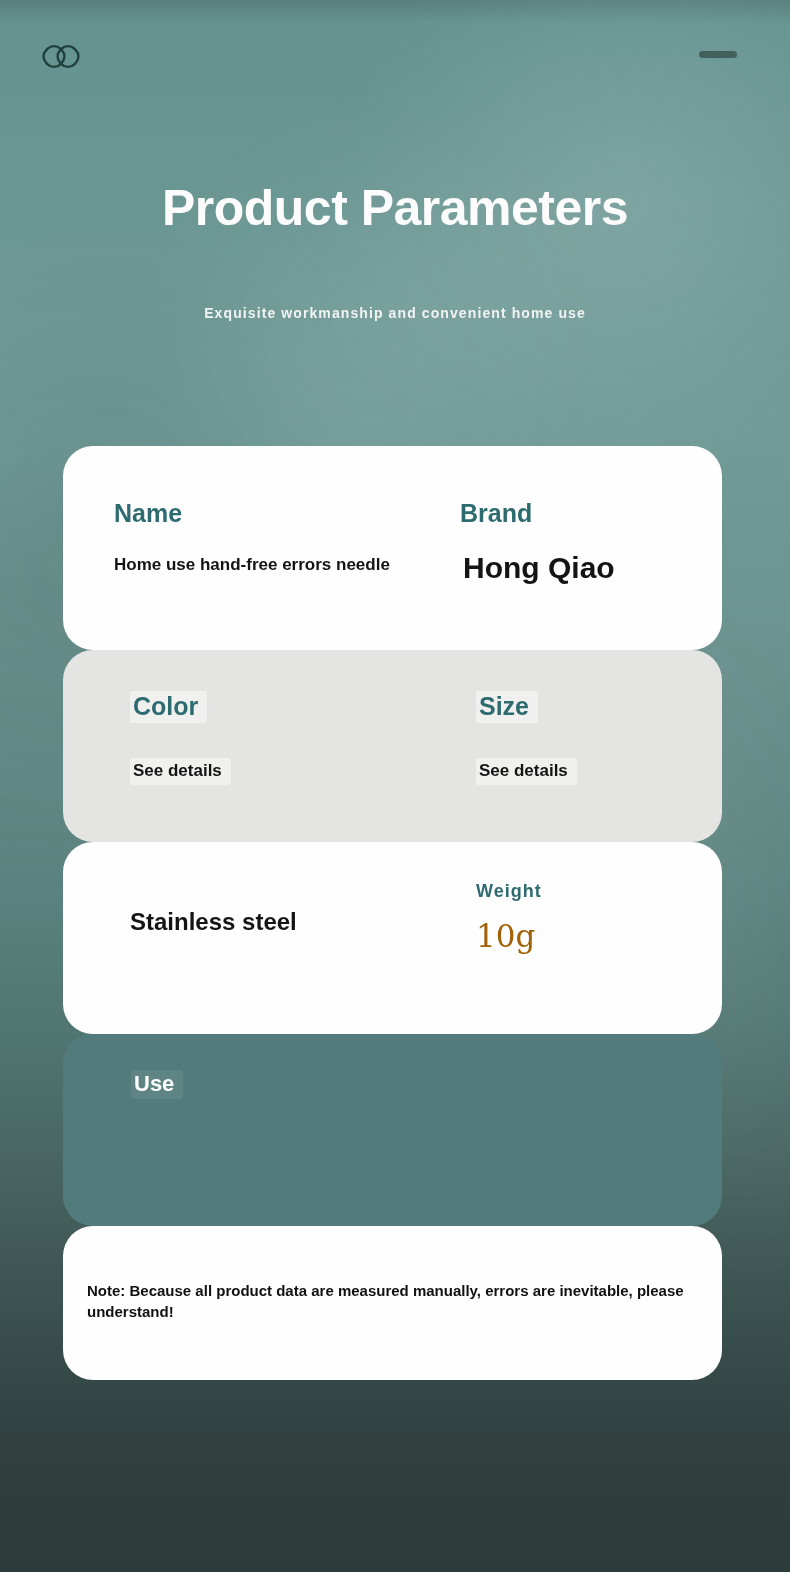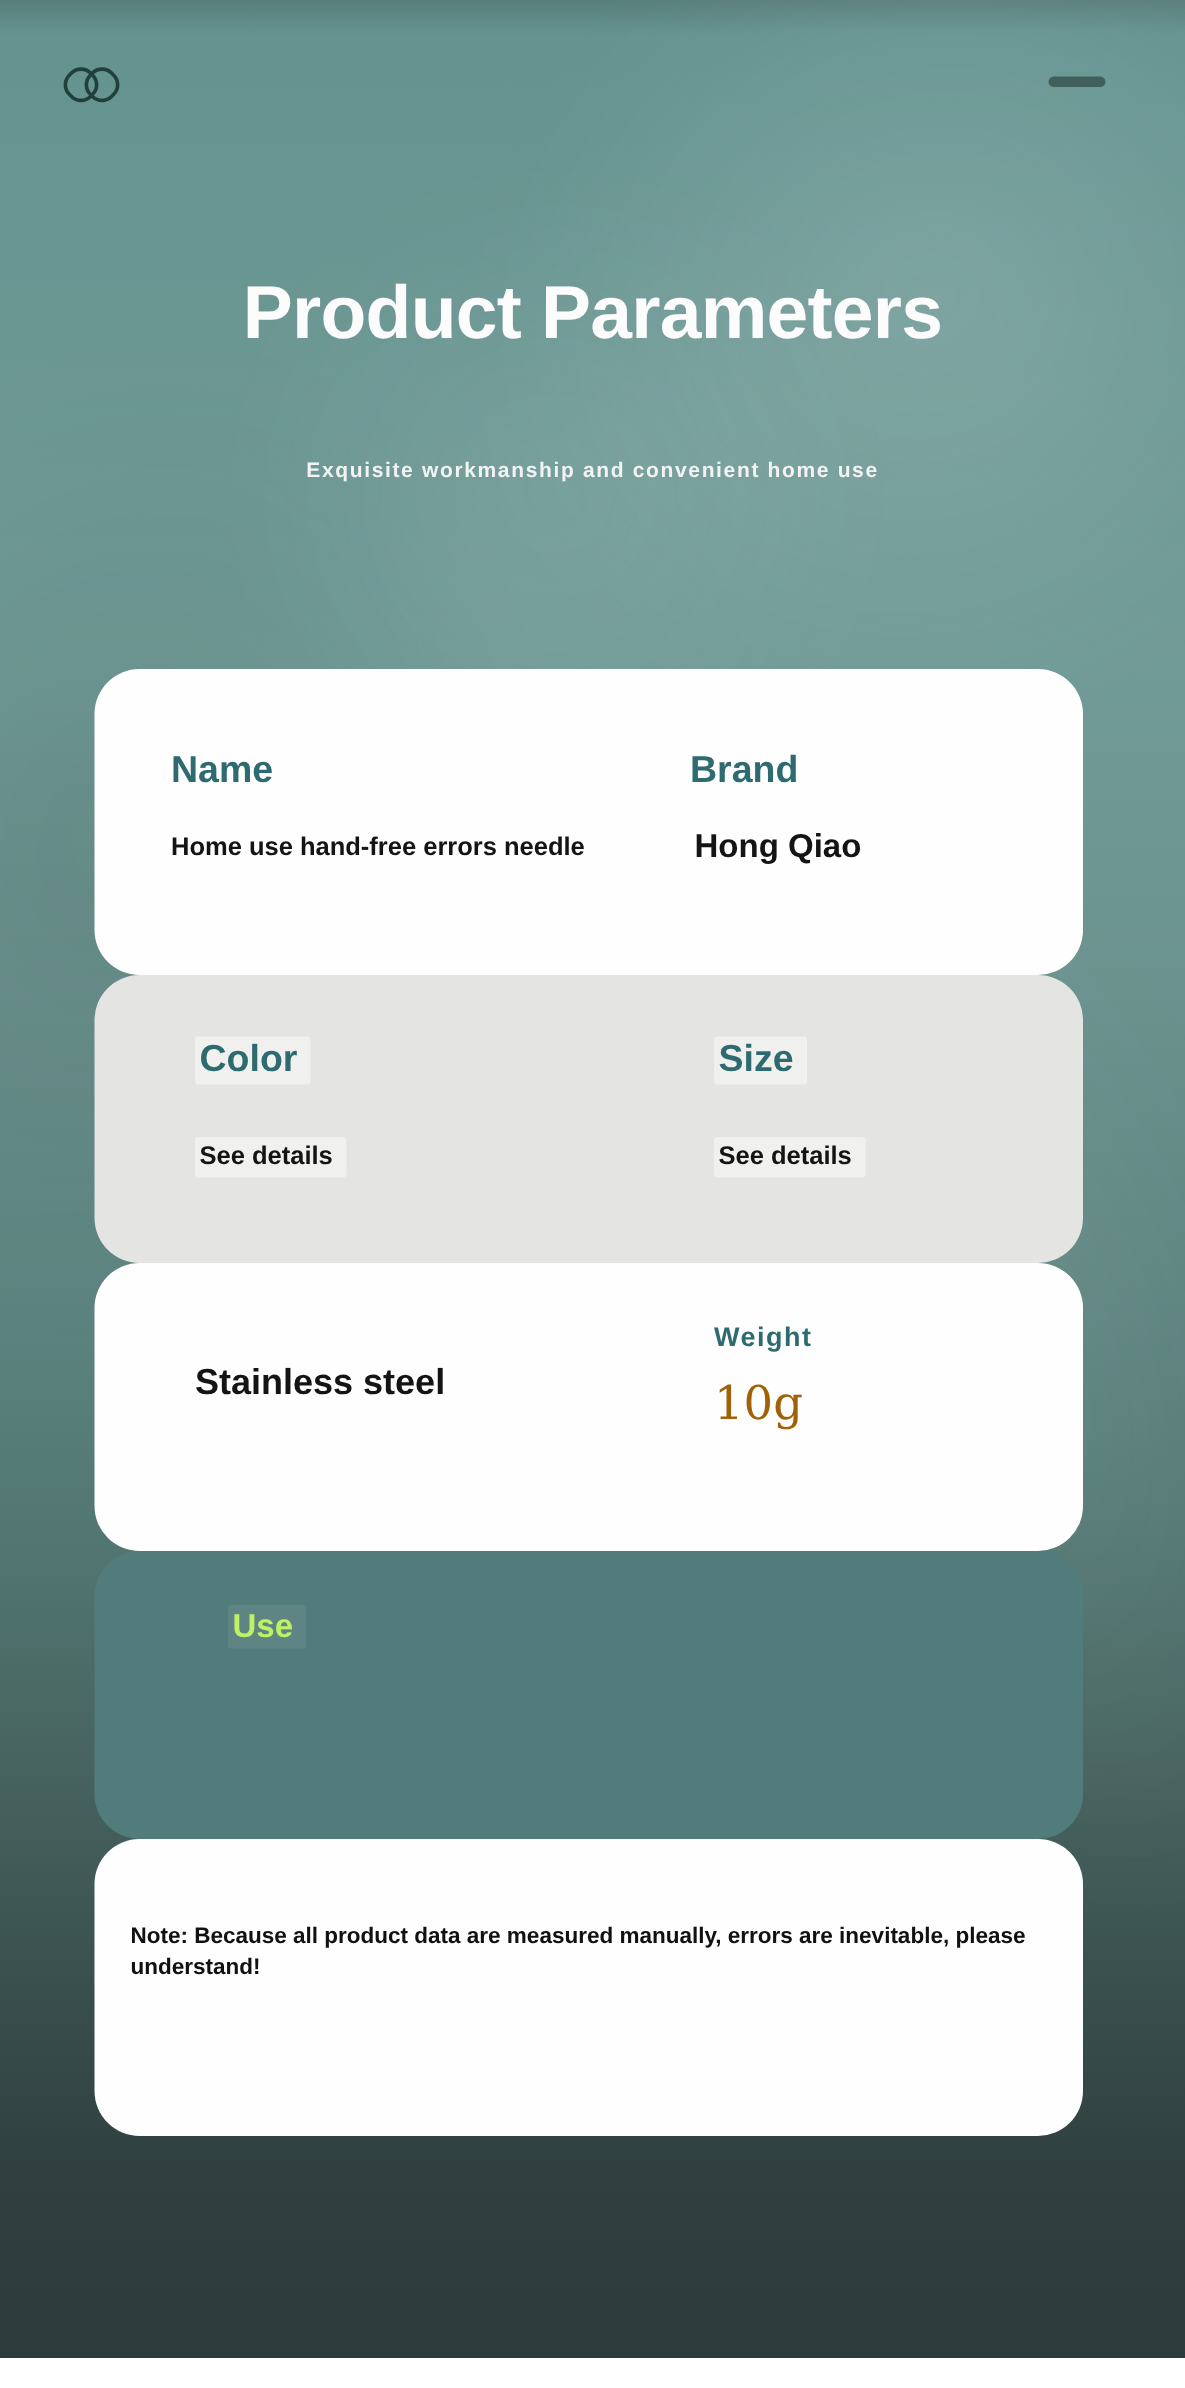--- a/index.html
+++ b/index.html
@@ -59,30 +59,30 @@
   
   .cards{position:absolute;left:63px;top:446px;width:659px;}
   .card{width:659px;border-radius:30px;box-sizing:border-box;position:relative;}
   .card--white{background:#fefefe;}
   .card--gray{background:#e4e4e3;}
   .card--teal{background:#527c7b;}
   .card-1{height:204px;padding:55px 30px 0 51px;}
   .card-2{height:192px;padding:41px 30px 0 67px;}
   .card-3{height:192px;padding:40px 30px 0 67px;}
   .card-4{height:192px;padding:36px 30px 0 68px;}
-  .card-5{height:198px;padding:54px 30px 0 24px;}
+  .card-5{height:154px;padding:54px 30px 0 24px;}
   .cols{display:grid;grid-template-columns:346px 1fr;}
   .label{
     color:#2d6b71;font-weight:bold;font-size:25px;line-height:1;
   }
   .label--small{font-size:18px;letter-spacing:1px;}
-  .label--onteal{color:#bef264;font-size:22px;margin-left:21px;}
+  .label--onteal{color:#ffffff;font-size:22px;}
   .value{color:#141414;font-weight:bold;}
   .value--name{font-size:17px;margin-top:29px;}
-  .value--brand{font-size:22px;margin-top:25px;margin-left:3px;}
+  .value--brand{font-size:30px;margin-top:25px;margin-left:3px;}
   .value--details{font-size:17px;margin-top:35px;}
   .value--material{font-size:24px;margin-top:26px;}
   .value--weight{
     font-family:"DejaVu Serif", serif;font-weight:400;
     font-size:31px;color:#a16207;margin-top:18px;
   }
   .value--use{font-size:18px;margin-top:29px;}
   .note-text{
     color:#111;font-weight:bold;font-size:15px;line-height:1.42;
     max-width:618px;

